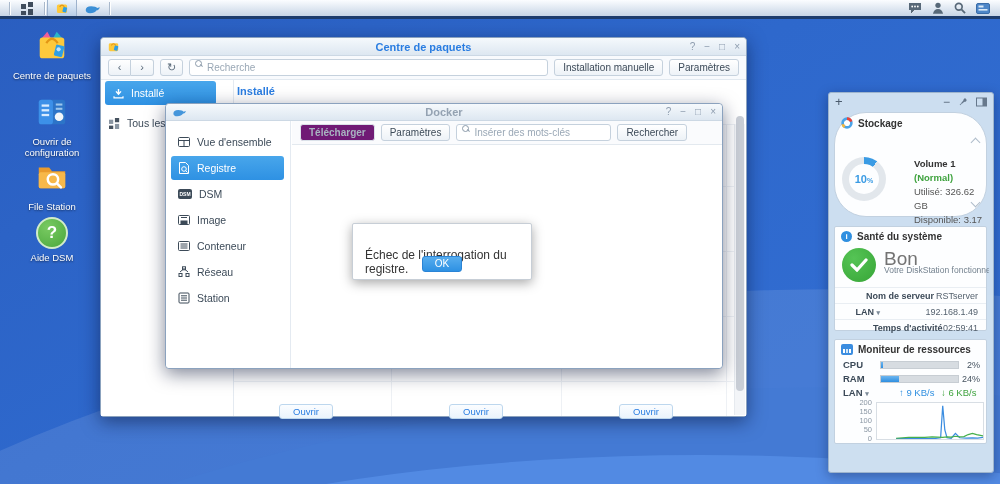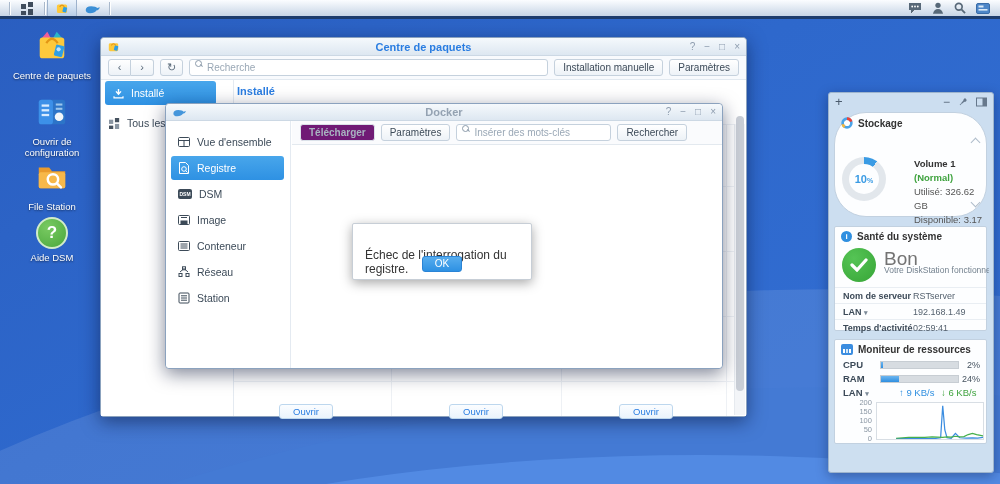--- a/index.html
+++ b/index.html
@@ -147,21 +147,21 @@
   .chev.dn { bottom:10px; transform:rotate(225deg); }
   .i-ic { width:11px; height:11px; border-radius:50%; background:#2f8fe0; color:#fff;
     font-size:8px; font-weight:bold; line-height:11px; text-align:center; font-style:normal; }
   .hb-circle { position:absolute; left:7px; top:21px; width:34px; height:34px; border-radius:50%;
     background:radial-gradient(circle at 35% 30%,#55c455,#37a537); }
   .hb-circle svg { position:absolute; inset:0; margin:auto; display:block; }
   .h-bon { position:absolute; left:49px; top:21px; font-size:19px; color:#737373; }
   .h-sub { position:absolute; left:49px; top:38px; width:105px; font-size:8.5px; color:#74828f;
     white-space:nowrap; overflow:hidden; }
   .h-table { position:absolute; left:0; right:0; top:60px; }
-  .h-row { display:flex; padding:3px 8px 2px 8px; border-top:1px solid #e9eef3; font-size:9px; }
+  .h-row { display:flex; padding:3px 8px 2px 0; border-top:1px solid #e9eef3; font-size:9px;justify-content:flex-end; }
   .h-row .hl { width:70px; font-weight:bold; color:#3c4a58; }
   .h-row .hv { color:#55626f; }
   .arrw { font-size:7px; color:#7c8a98; }
   .res-icon { width:12px; height:11px; background:#3b8de0; border-radius:2px; position:relative; }
   .res-icon::after { content:""; position:absolute; left:2px; right:2px; bottom:2px; height:4px;
     background:linear-gradient(90deg,#fff 0 2px,transparent 2px 3px,#cfe6fa 3px 5px,transparent 5px 6px,#fff 6px 8px); }
   .r-row { position:absolute; left:0; right:0; display:flex; align-items:center; padding:0 6px 0 8px; }
   .r-row .rl { width:37px; font-size:9.5px; font-weight:bold; color:#3c4a58; }
   .bar { width:79px; height:8px; background:#d7dce1; border:1px solid #c7cdd3; position:relative; }
   .bar i { position:absolute; left:0; top:0; bottom:0; background:linear-gradient(#6cb6f0,#2f8fe0); }

